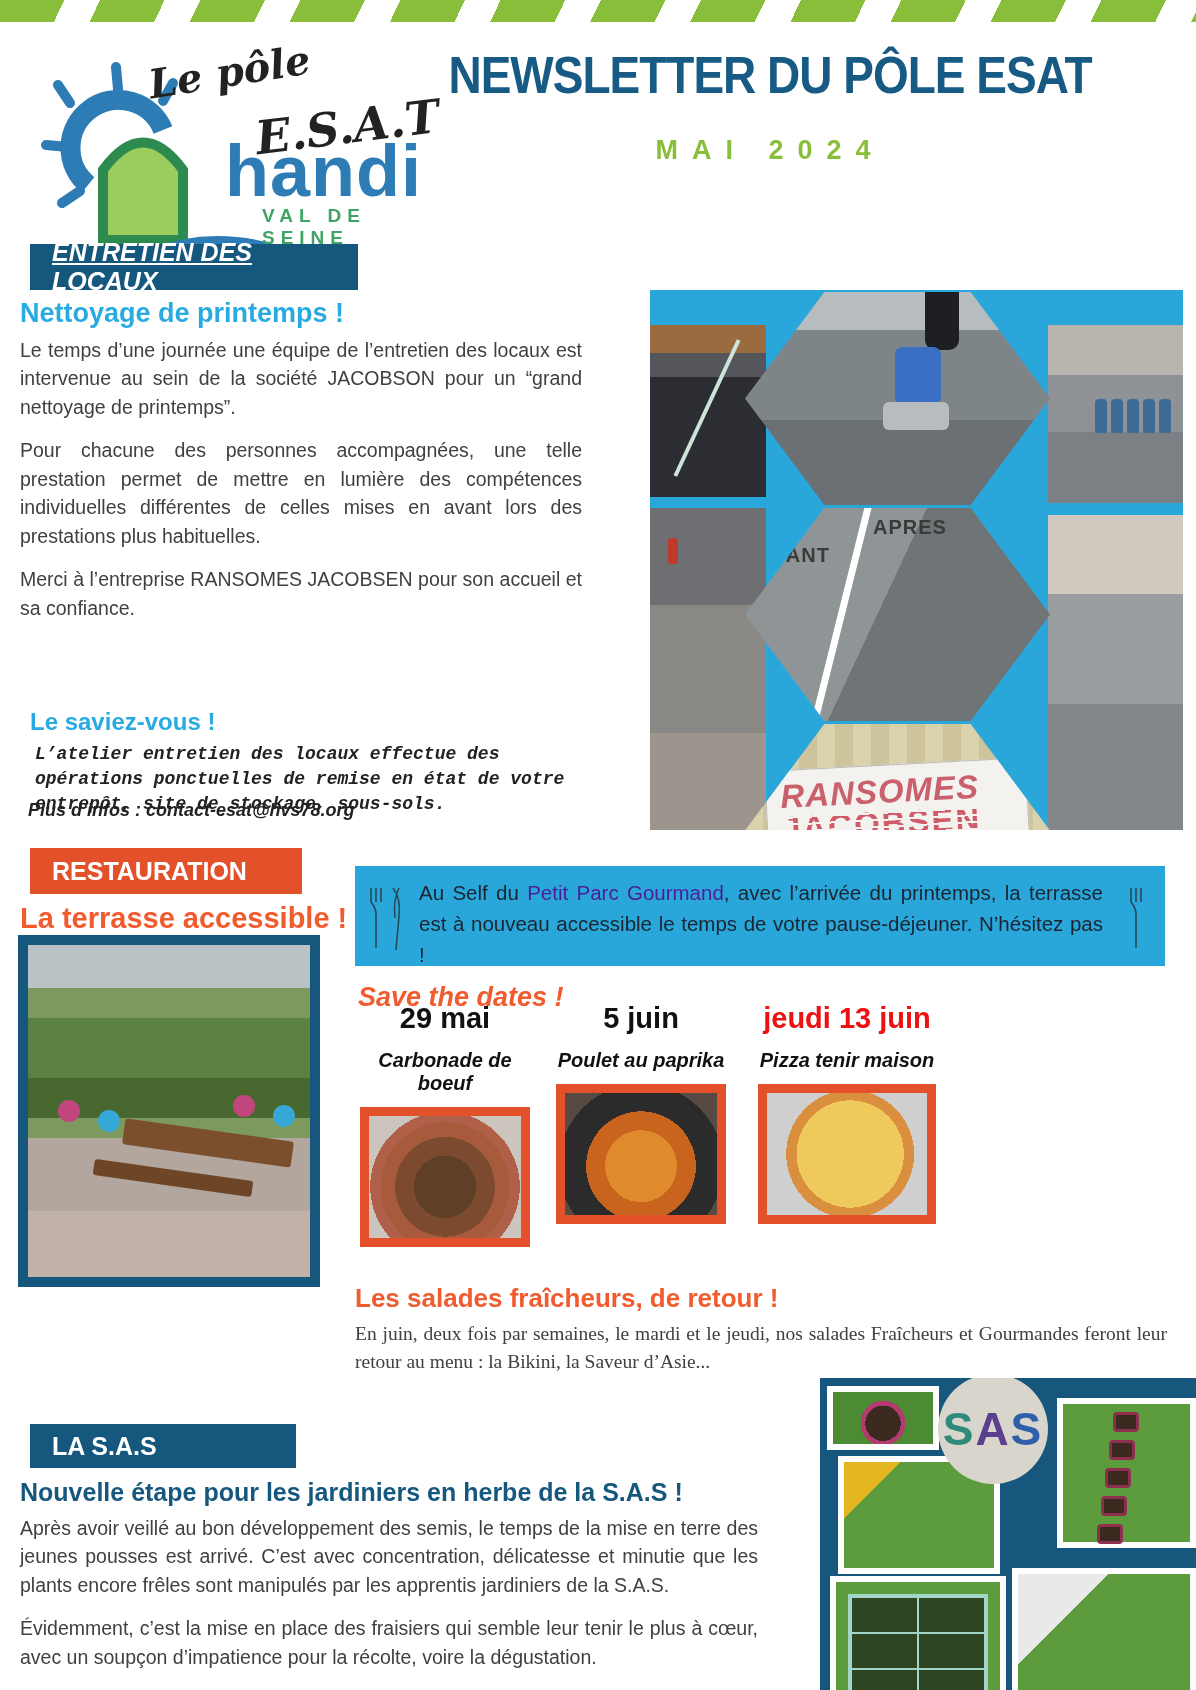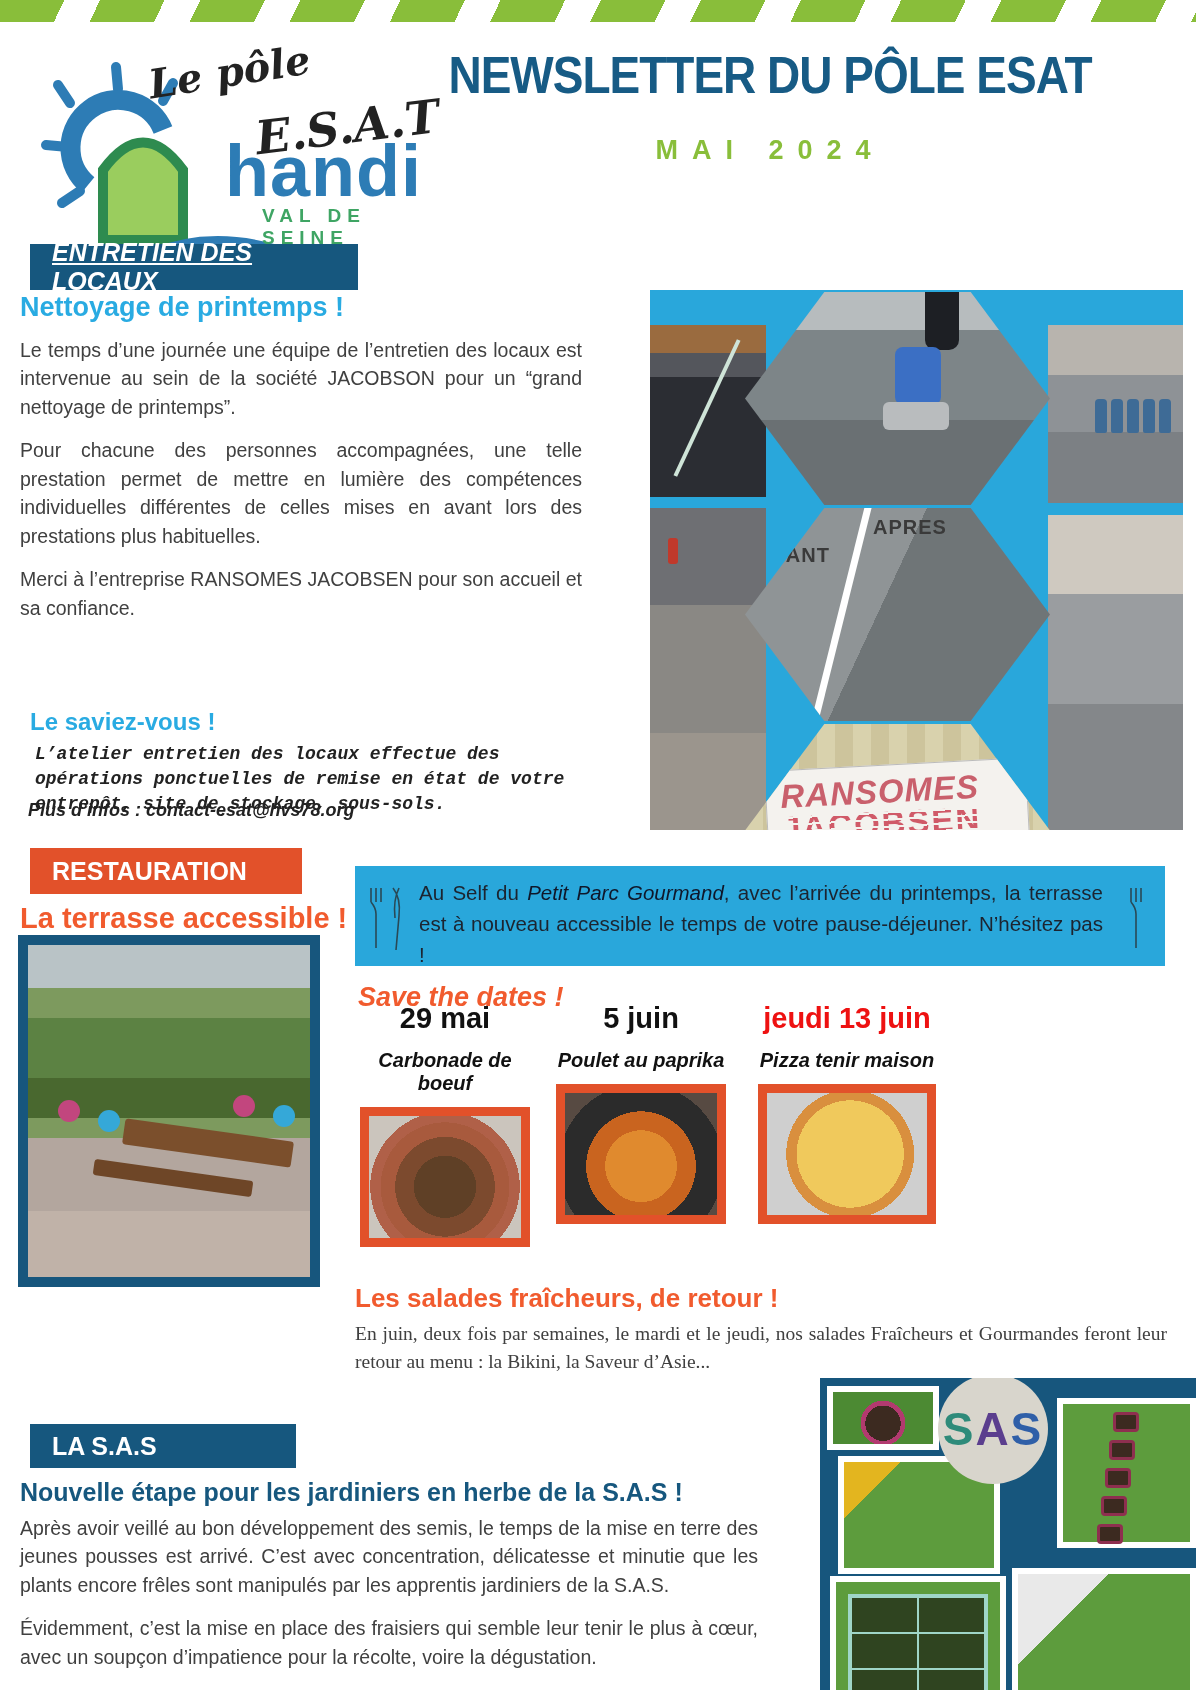--- a/index.html
+++ b/index.html
@@ -67,21 +67,21 @@
     background:repeating-linear-gradient(180deg,#d05a68 0 5px,#f4f2ee 5px 7px); -webkit-background-clip:text; background-clip:text; color:transparent; }
 
   
   .terrace { position:absolute; left:18px; top:935px; width:302px; height:352px; border:10px solid #17567D;
     background:linear-gradient(180deg,#b9c3c6 0 13%,#7d9a5e 13% 22%,#5c8243 22% 40%,#49682f 40% 52%,#7d9a5e 52% 58%,#b3a69e 58% 80%,#c0b2a8 80% 100%); }
   .table-top { position:absolute; left:95px; top:185px; width:170px; height:26px; background:#7b4f2c; transform:rotate(8deg); border-radius:3px; }
   .bench { position:absolute; left:65px; top:225px; width:160px; height:16px; background:#6e4627; transform:rotate(8deg); border-radius:3px; }
   .chair { position:absolute; width:22px; height:22px; border-radius:50%; }
   .bluebox { position:absolute; left:355px; top:866px; width:810px; height:100px; background:#29A7DB; color:#1c2430;
     font-size:20.5px; line-height:1.5; text-align:justify; padding:12px 62px 0 64px; }
-  .bluebox .hl { color:#0f172a;font-style:italic; }
+  .bluebox .hl { color:#4c1d95; }
   .utensil { position:absolute; top:18px; opacity:.75; }
   .utensil-l { left:8px; }
   .utensil-r { right:8px; }
   .save-h { position:absolute; left:358px; top:982px; color:#F15B2E; font-weight:bold; font-style:italic; font-size:27px; }
   .date-col { position:absolute; text-align:center; }
   .date-col .d { font-size:29px; font-weight:bold; color:#111; }
   .date-col .d.red { color:#EE1111; }
   .date-col .dish { font-size:20px; font-weight:bold; font-style:italic; color:#111; margin-top:14px; }
   .foodpic { margin:12px auto 0; border:9px solid #E2512A; width:170px; height:140px; }
   .food-1 { background:radial-gradient(circle at 50% 58%, #5f4026 0 30%, #7c4a2e 30% 48%, #a85a3d 48% 62%, #b06048 62% 72%, #cbc5bd 72%); }
@@ -124,21 +124,21 @@
     </svg>
     <div class="logo-script1">Le pôle</div>
     <div class="logo-script2">E.S.A.T</div>
     <div class="logo-handi">handi</div>
     <div class="logo-vds">VAL DE SEINE</div>
   </div>
   <div class="nl-title">NEWSLETTER DU PÔLE ESAT</div>
   <div class="nl-issue">MAI 2024</div>
 
   <div class="banner banner-blue banner-italic" style="left:30px; top:244px; width:328px; height:46px;text-decoration:underline;">ENTRETIEN DES LOCAUX</div>
-  <div class="h-lightblue" style="left:20px; top:292px;">Nettoyage de printemps !</div>
+  <div class="h-lightblue" style="left:20px; top:298px;">Nettoyage de printemps !</div>
   <div class="copy" style="left:20px; top:336px; width:562px;">
     <p>Le temps d’une journée une équipe de l’entretien des locaux est intervenue au sein de la société JACOBSON pour un “grand nettoyage de printemps”.</p>
     <p>Pour chacune des personnes accompagnées, une telle prestation permet de mettre en lumière des compétences individuelles différentes de celles mises en avant lors des prestations  plus habituelles.</p>
     <p>Merci à l’entreprise RANSOMES JACOBSEN pour son accueil et sa confiance.</p>
   </div>
   <div class="h-lightblue" style="left:30px; top:708px; font-size:24px;">Le saviez-vous !</div>
   <div class="copy copy-bi" style="left:35px; top:742px; width:560px; text-align:left;font-family:Liberation Mono, monospace;">L’atelier entretien des locaux effectue des opérations ponctuelles de remise en état de votre entrepôt, site de stockage, sous-sols.</div>
   <div class="copy copy-bi" style="left:28px; top:798px; width:560px; text-align:left;">Plus d’infos : contact-esat@hvs78.org</div>
 
   <div class="hexwrap">

